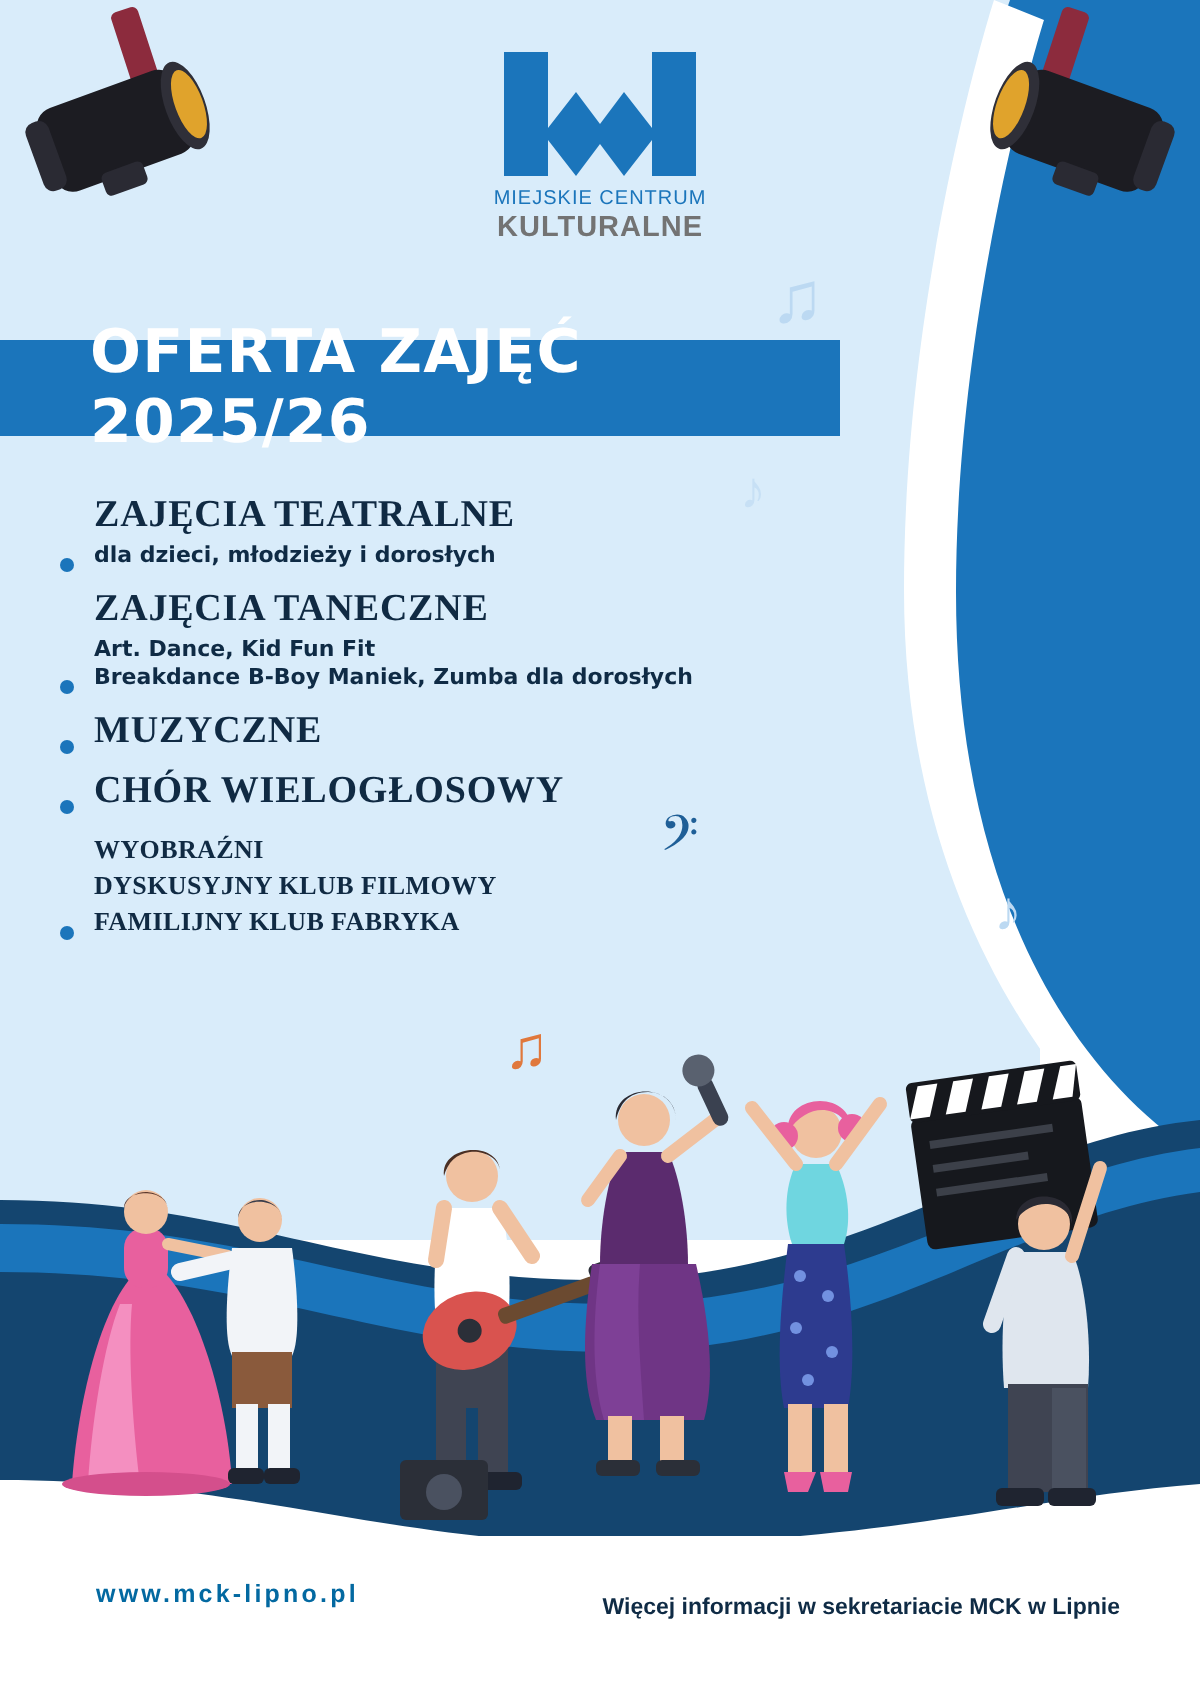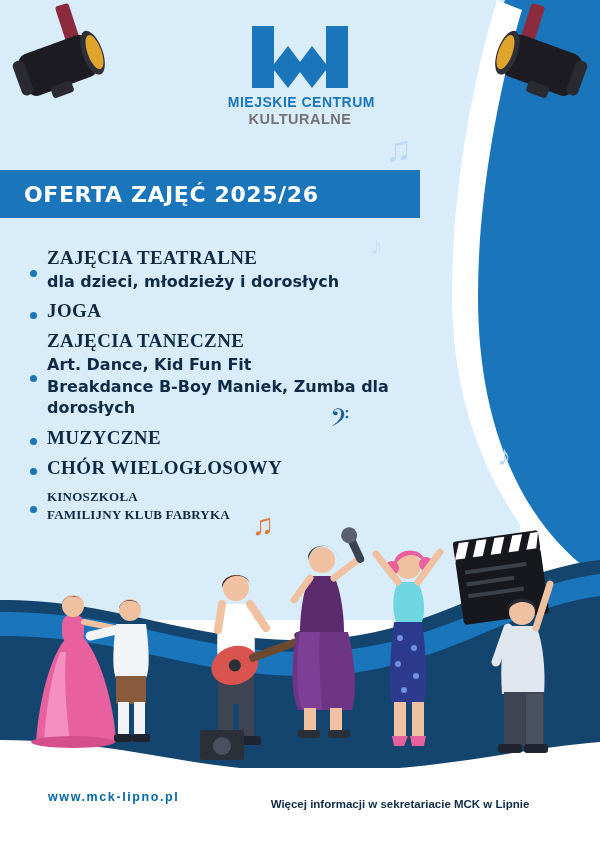--- a/index.html
+++ b/index.html
@@ -28,26 +28,25 @@
     position: absolute;
     left: 50%;
     transform: translateX(-50%);
     top: 24px;
     width: 150px;
     text-align: center;
     z-index: 6;
   }
   .logo-mark { display: block; margin: 0 auto; }
   .logo-text1 {
-    font-size: 14px;
+    font-size: 10px;
     letter-spacing: 0.5px;
     color: #1b75bb;
-    font-weight: 700;
+    font-weight: 400;
     margin-top: 4px;
-    text-align: right;
   }
   .logo-text2 {
     font-size: 14.5px;
     letter-spacing: 0.5px;
     color: #737373;
     font-weight: 800;
     margin-top: 1px;
   }
 
   
@@ -62,38 +61,38 @@
     top: 170px;
     width: 420px;
     height: 48px;
     background: #1b75bb;
     display: flex;
     align-items: center;
     z-index: 6;
   }
   .title-banner h1 {
     color: #ffffff;
-    font-size: 22px;
+    font-size: 30px;
     font-weight: 800;
     letter-spacing: 0.6px;
-    padding-left: 24px;
+    padding-left: 45px;
     font-family: "DejaVu Sans", sans-serif;
   }
 
   
   .offer-list {
     position: absolute;
     left: 30px;
     top: 248px;
     width: 420px;
     z-index: 6;
   }
   .offer-item {
     display: flex;
-    align-items: center;
+    align-items: flex-end;
     margin-bottom: 9px;
   }
   .bullet {
     width: 7px;
     height: 7px;
     border-radius: 50%;
     background: #1b75bb;
     margin-top: 7px;
     margin-right: 10px;
     flex: none;
@@ -103,21 +102,21 @@
     font-family: "Liberation Serif", serif;
     font-weight: 700;
     font-size: 19px;
     color: #102a43;
     letter-spacing: 0.4px;
     line-height: 1.1;
   }
   .offer-sub {
     font-family: "DejaVu Sans", sans-serif;
     font-weight: 700;
-    font-size: 16px;
+    font-size: 11px;
     color: #0f2b45;
     line-height: 1.35;
     margin-top: 2px;
   }
   .offer-sub-lines .offer-title-sm {
     font-family: "Liberation Serif", serif;
     font-weight: 700;
     font-size: 13px;
     color: #102a43;
     line-height: 1.38;
@@ -133,21 +132,21 @@
     font-weight: 700;
     letter-spacing: 1.6px;
     color: #0369a1;
     z-index: 7;
   }
   .footer-info {
     position: absolute;
     right: 40px;
     bottom: 28px;
     width: 320px;
-    text-align: center;
+    text-align: right;
     font-size: 11.5px;
     font-weight: 700;
     color: #0f2b45;
     line-height: 1.65;
     z-index: 7;
   }
 
   
   .note { position: absolute; color: #bcd9f2; z-index: 3; }
   .note-1 { left: 385px; top: 128px; font-size: 36px; }
@@ -227,26 +226,20 @@
   <div class="offer-list">
 
     <div class="offer-item">
       <span class="bullet"></span>
       <div class="offer-body">
         <div class="offer-title">ZAJĘCIA TEATRALNE</div>
         <div class="offer-sub">dla dzieci, młodzieży i dorosłych</div>
       </div>
     </div>
 
-    <div class="offer-item">
-      <span class="bullet"></span>
-      <div class="offer-body">
-        <div class="offer-title">JOGA</div>
-      </div>
-    </div>
 
     <div class="offer-item">
       <span class="bullet"></span>
       <div class="offer-body">
         <div class="offer-title">ZAJĘCIA TANECZNE</div>
         <div class="offer-sub" style="white-space:pre-line">Art. Dance, Kid Fun Fit
 Breakdance B-Boy Maniek, Zumba dla dorosłych</div>
       </div>
     </div>
 
@@ -262,21 +255,22 @@
       <div class="offer-body">
         <div class="offer-title">CHÓR WIELOGŁOSOWY</div>
       </div>
     </div>
 
 
 
     <div class="offer-item">
       <span class="bullet"></span>
       <div class="offer-body offer-sub-lines">
-        <div class="offer-title-sm">KINOSZKOŁA</div>
+        <div class="offer-title-sm">WYOBRAŹNI</div>
+        <div class="offer-title-sm">DYSKUSYJNY KLUB FILMOWY</div>
         <div class="offer-title-sm">FAMILIJNY KLUB FABRYKA</div>
       </div>
     </div>
 
   </div>
 
   <svg class="figures" viewBox="0 0 600 260">
 
     <g transform="translate(452,18) rotate(-8)">
       <rect x="0" y="22" width="86" height="66" rx="4" fill="#16181d"></rect>

